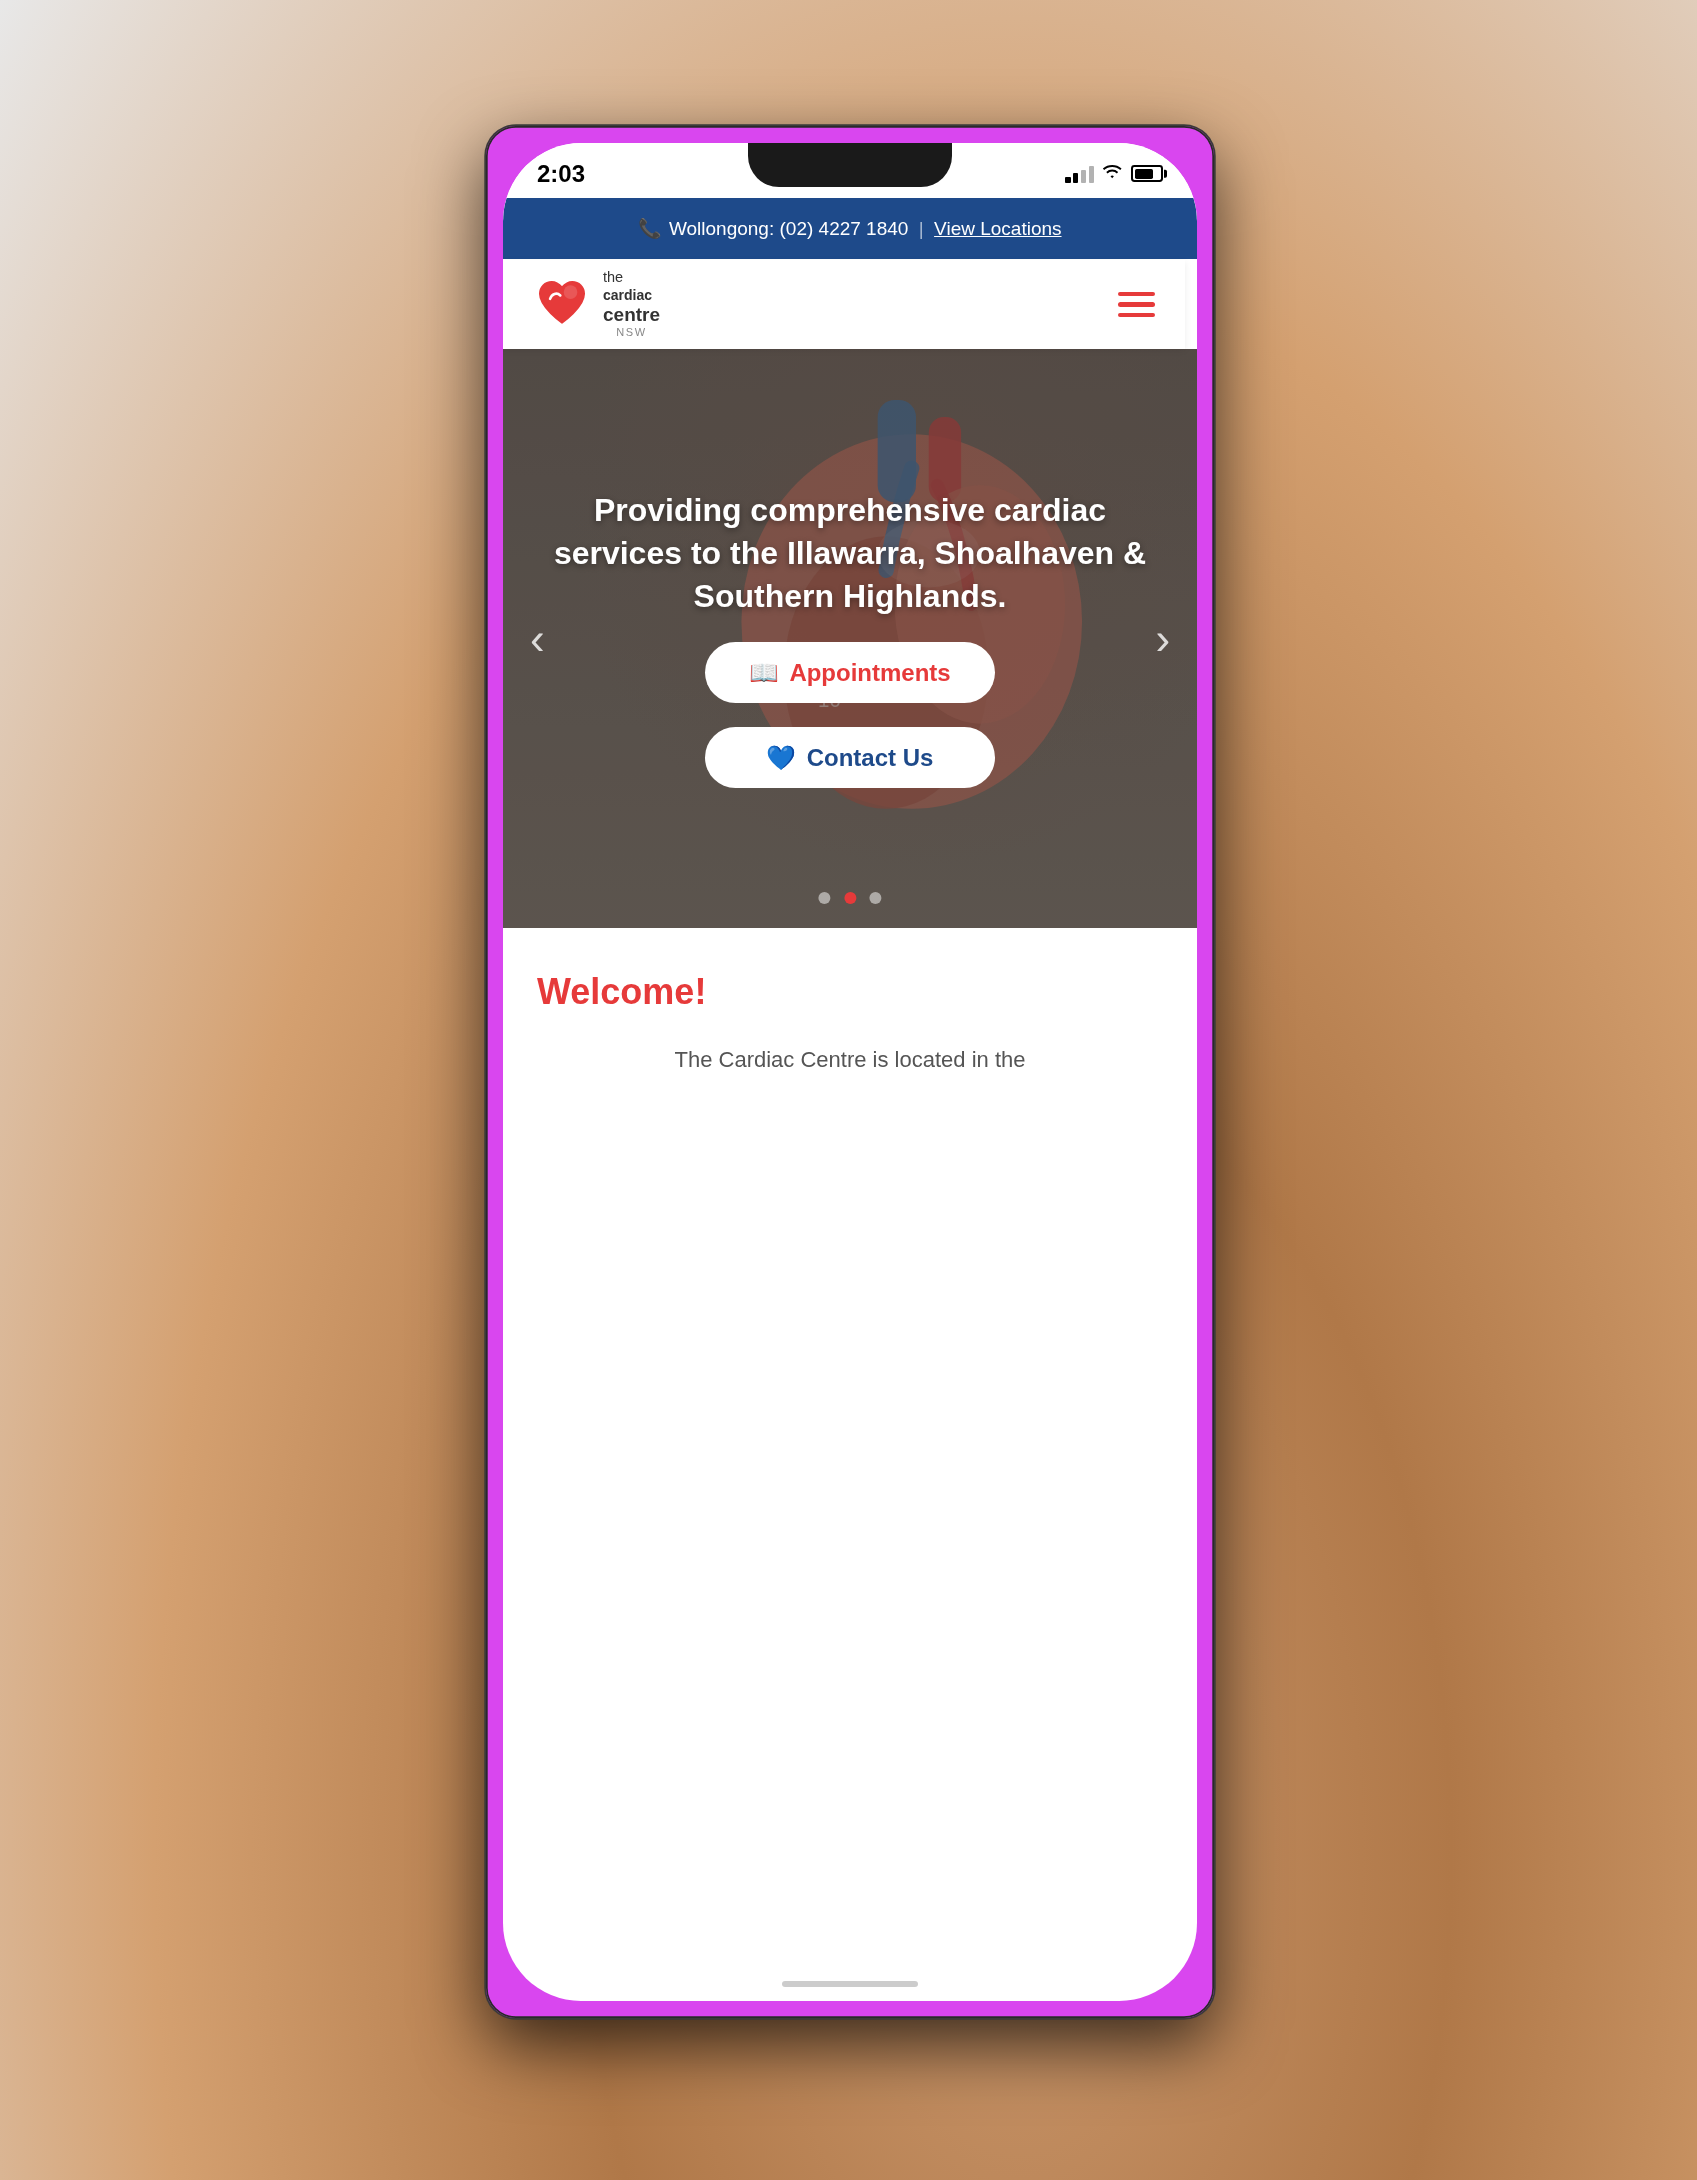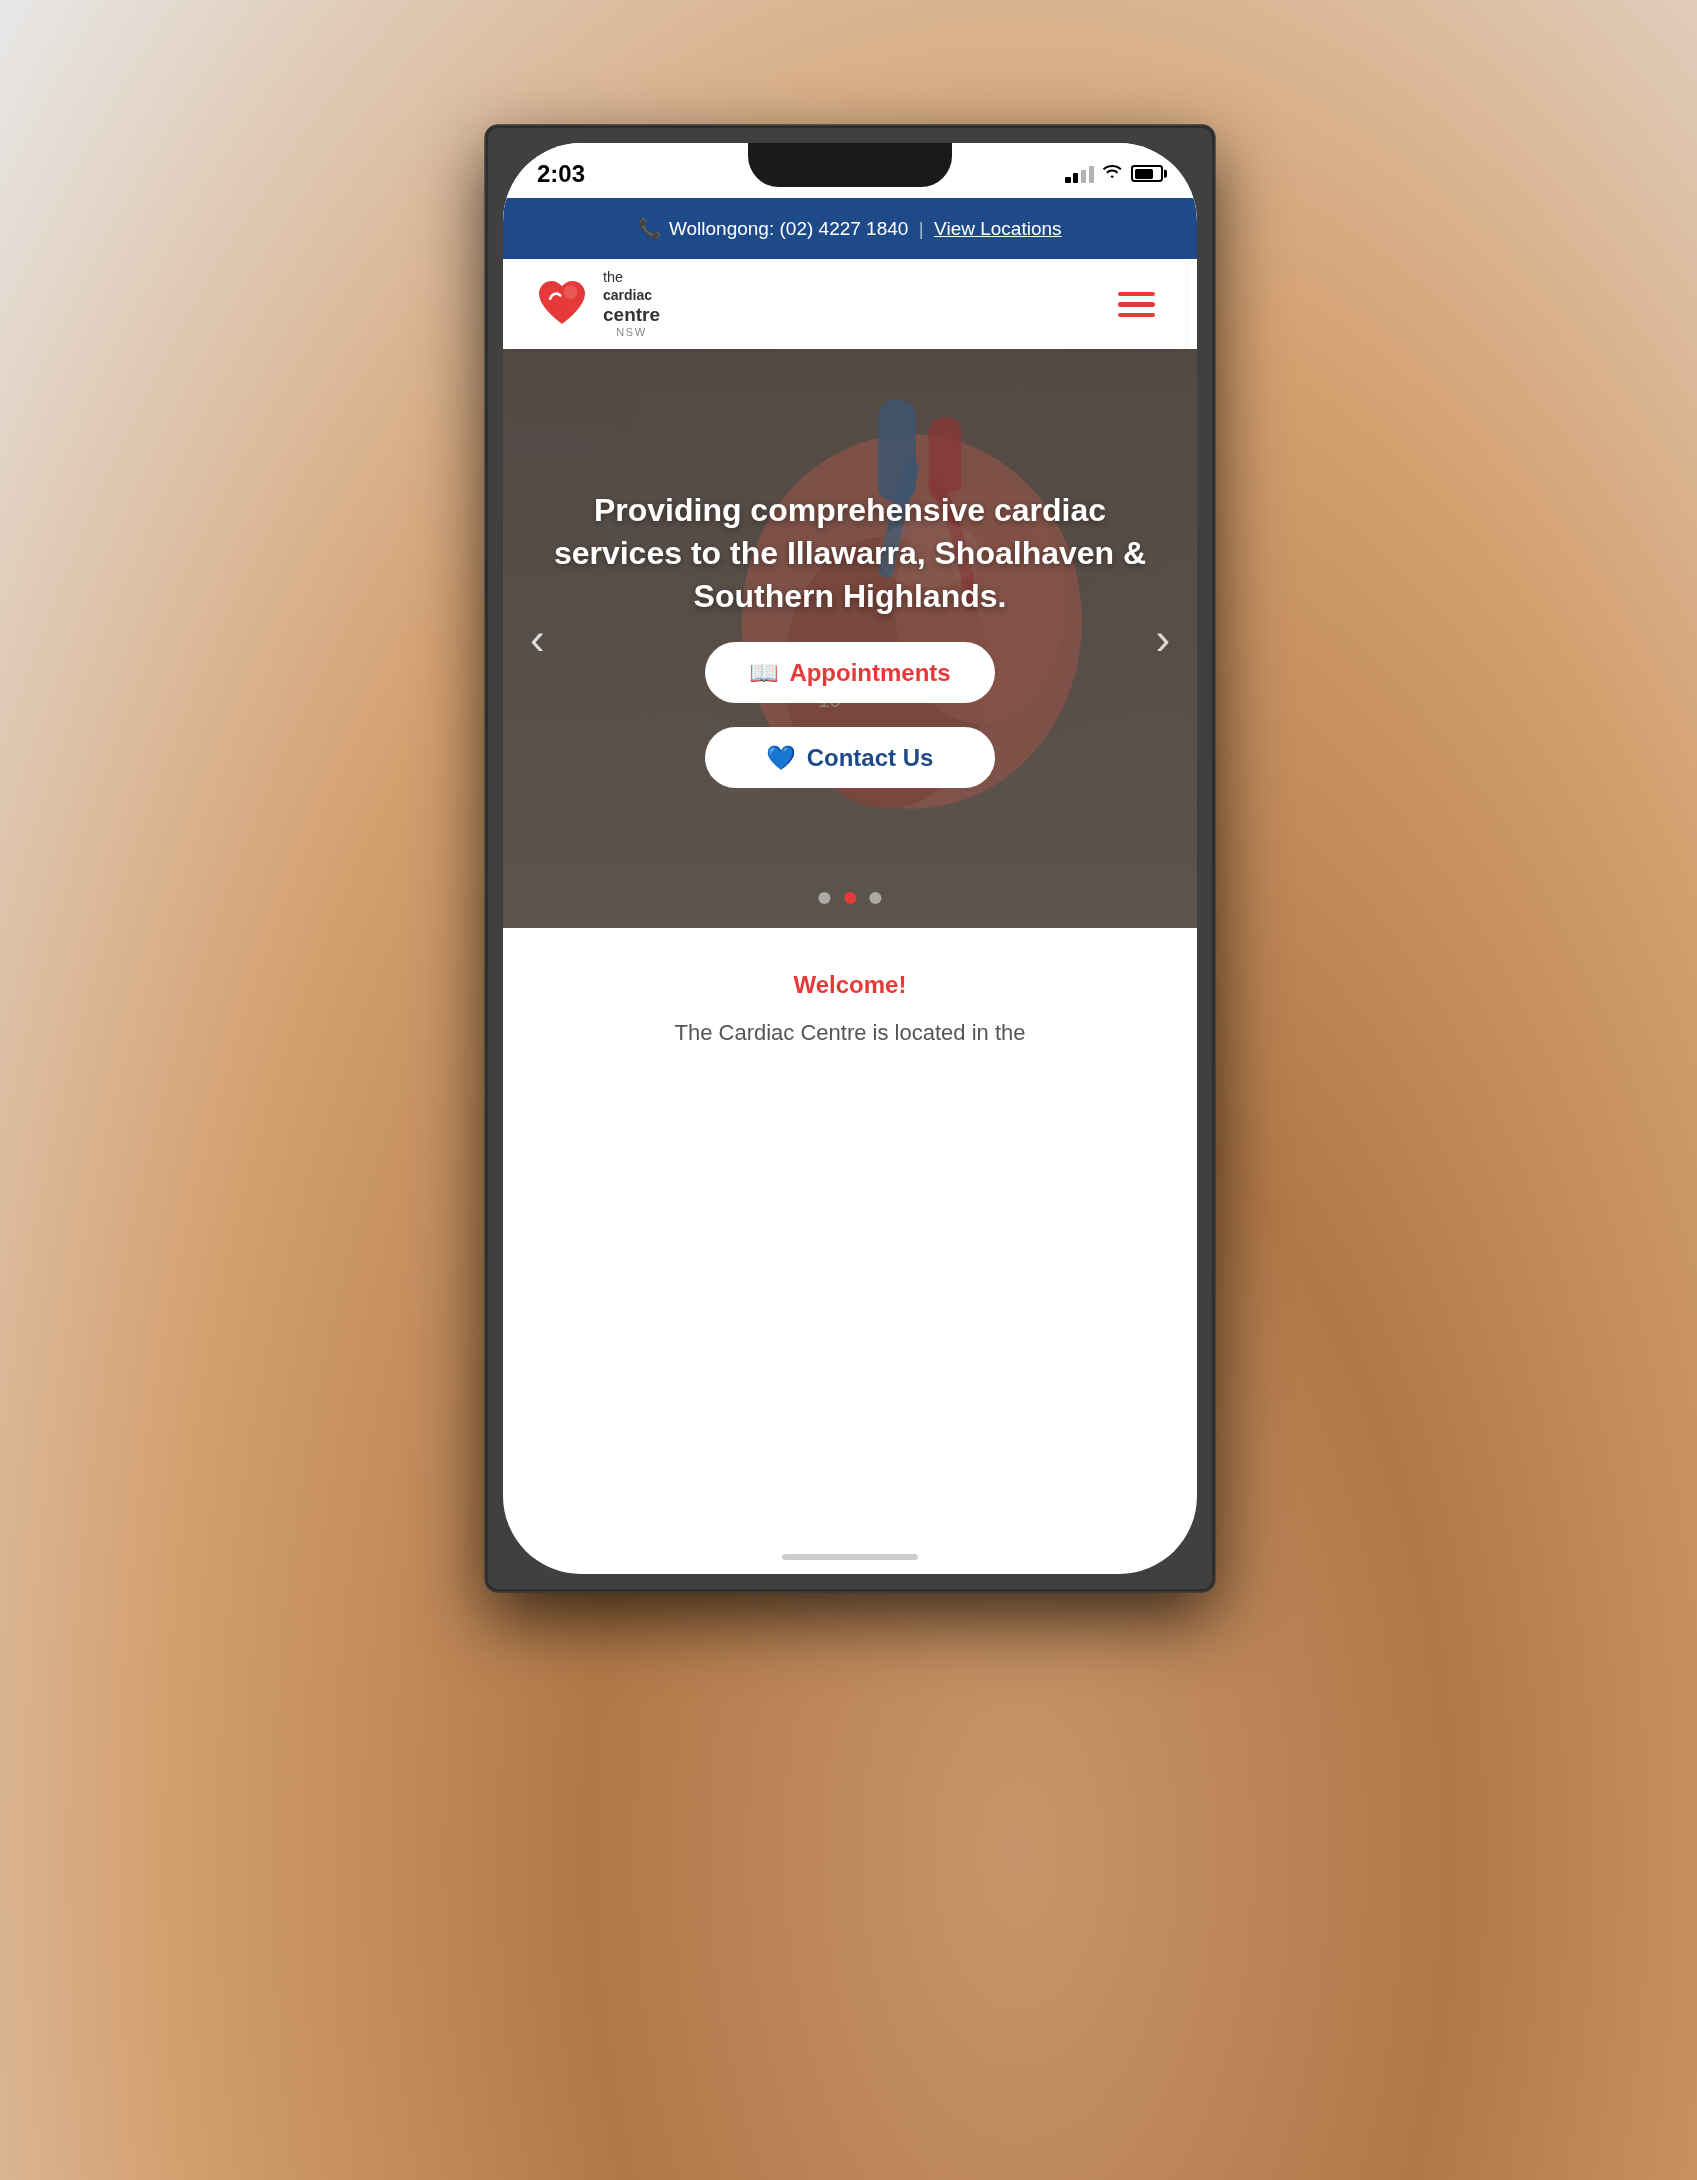--- a/index.html
+++ b/index.html
@@ -27,23 +27,23 @@
       inset: 0;
       background: radial-gradient(ellipse at 60% 85%, #c8956a 0%, #b07848 30%, #d4a070 60%, #e8e8e8 100%);
     }
 
     
     .phone-outer {
       position: absolute;
       top: 126px;
       left: 486px;
       width: 728px;
-      height: 1465px;
-      background: #404040;
-      border-radius: 12px;
+      height: 1892px;
+      background: #d946ef;
+      border-radius: 30px;
       box-shadow:
         0 0 0 1.7px #3a3a3a,
         0 25.6px 68px rgba(0,0,0,0.7),
         inset 0 0 0 1.7px #2a2a2a;
     }
 
     
     .phone-screen {
       position: absolute;
       top: 17px;
@@ -349,25 +349,24 @@
     .welcome-section {
       position: absolute;
       top: 785px;
       left: 0;
       right: 0;
       background: #fff;
       padding: 43px 34px 34px;
     }
 
     .welcome-title {
-      font-size: 24px;
+      font-size: 36px;
       font-weight: 700;
       color: #e63a3a;
-      text-align: center;
-      margin-bottom: 17px;
+      margin-bottom: 30px;
     }
 
     .welcome-text {
       font-size: 22px;
       color: #555;
       text-align: center;
       line-height: 1.5;
     }
 
     

